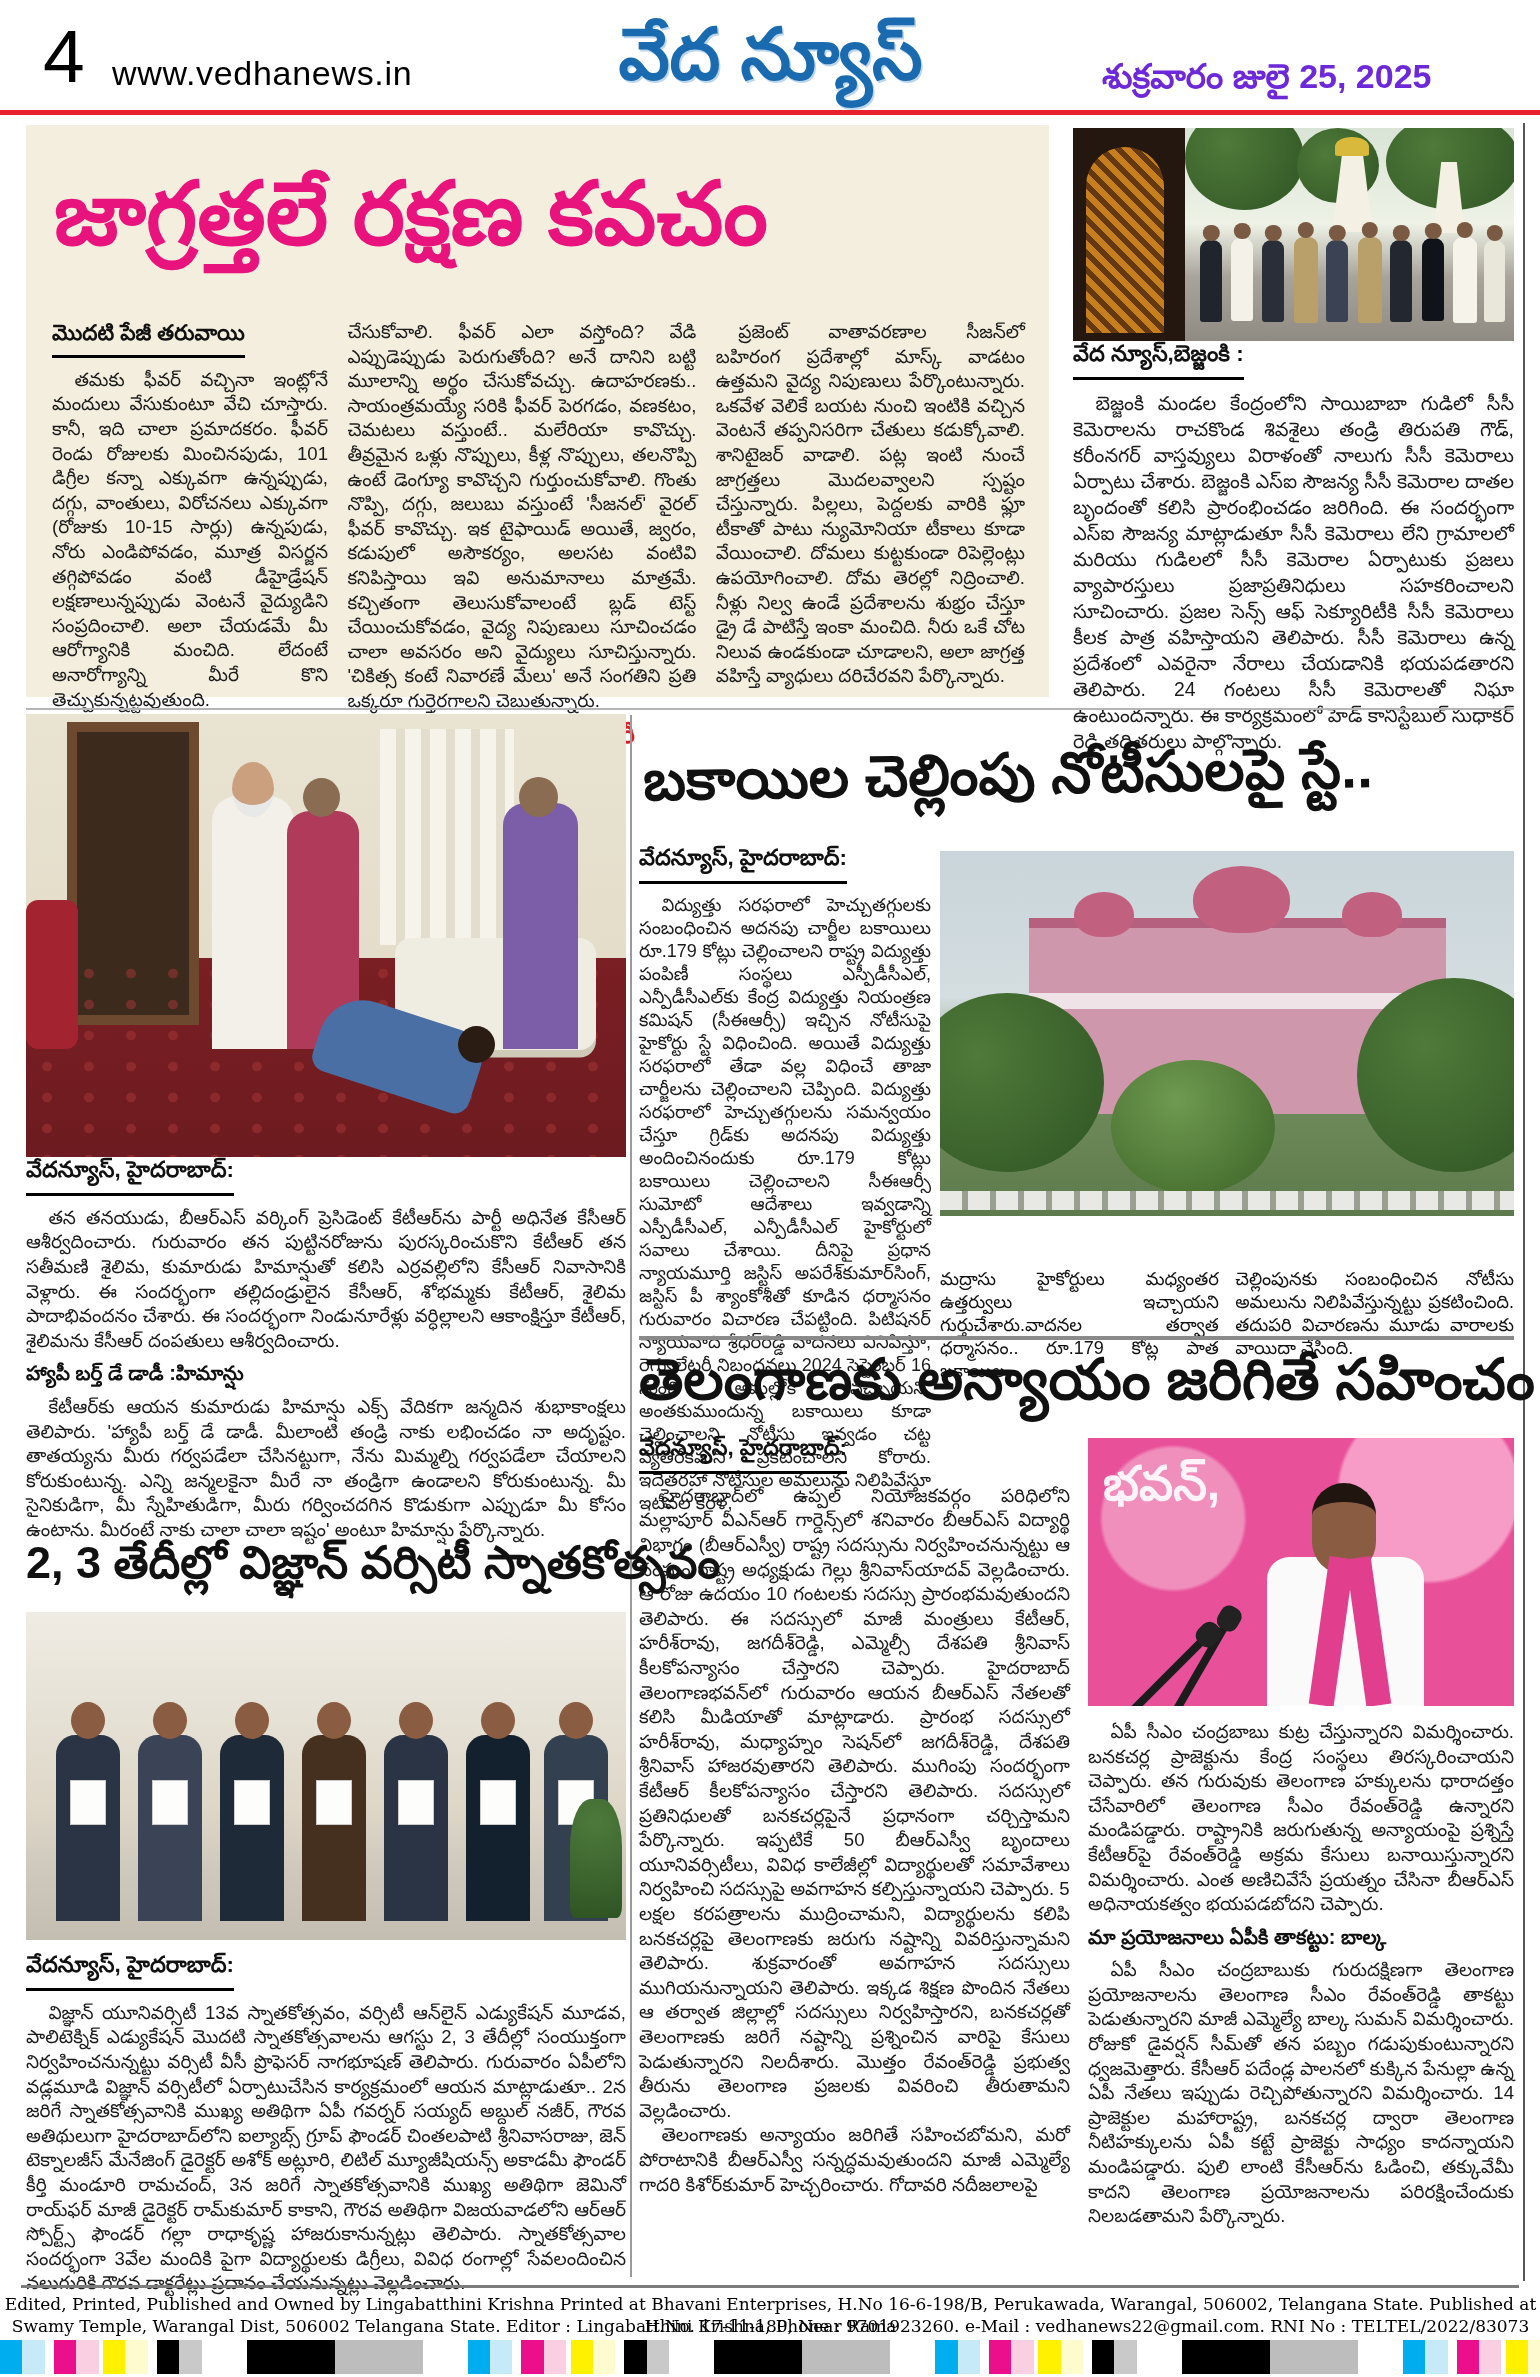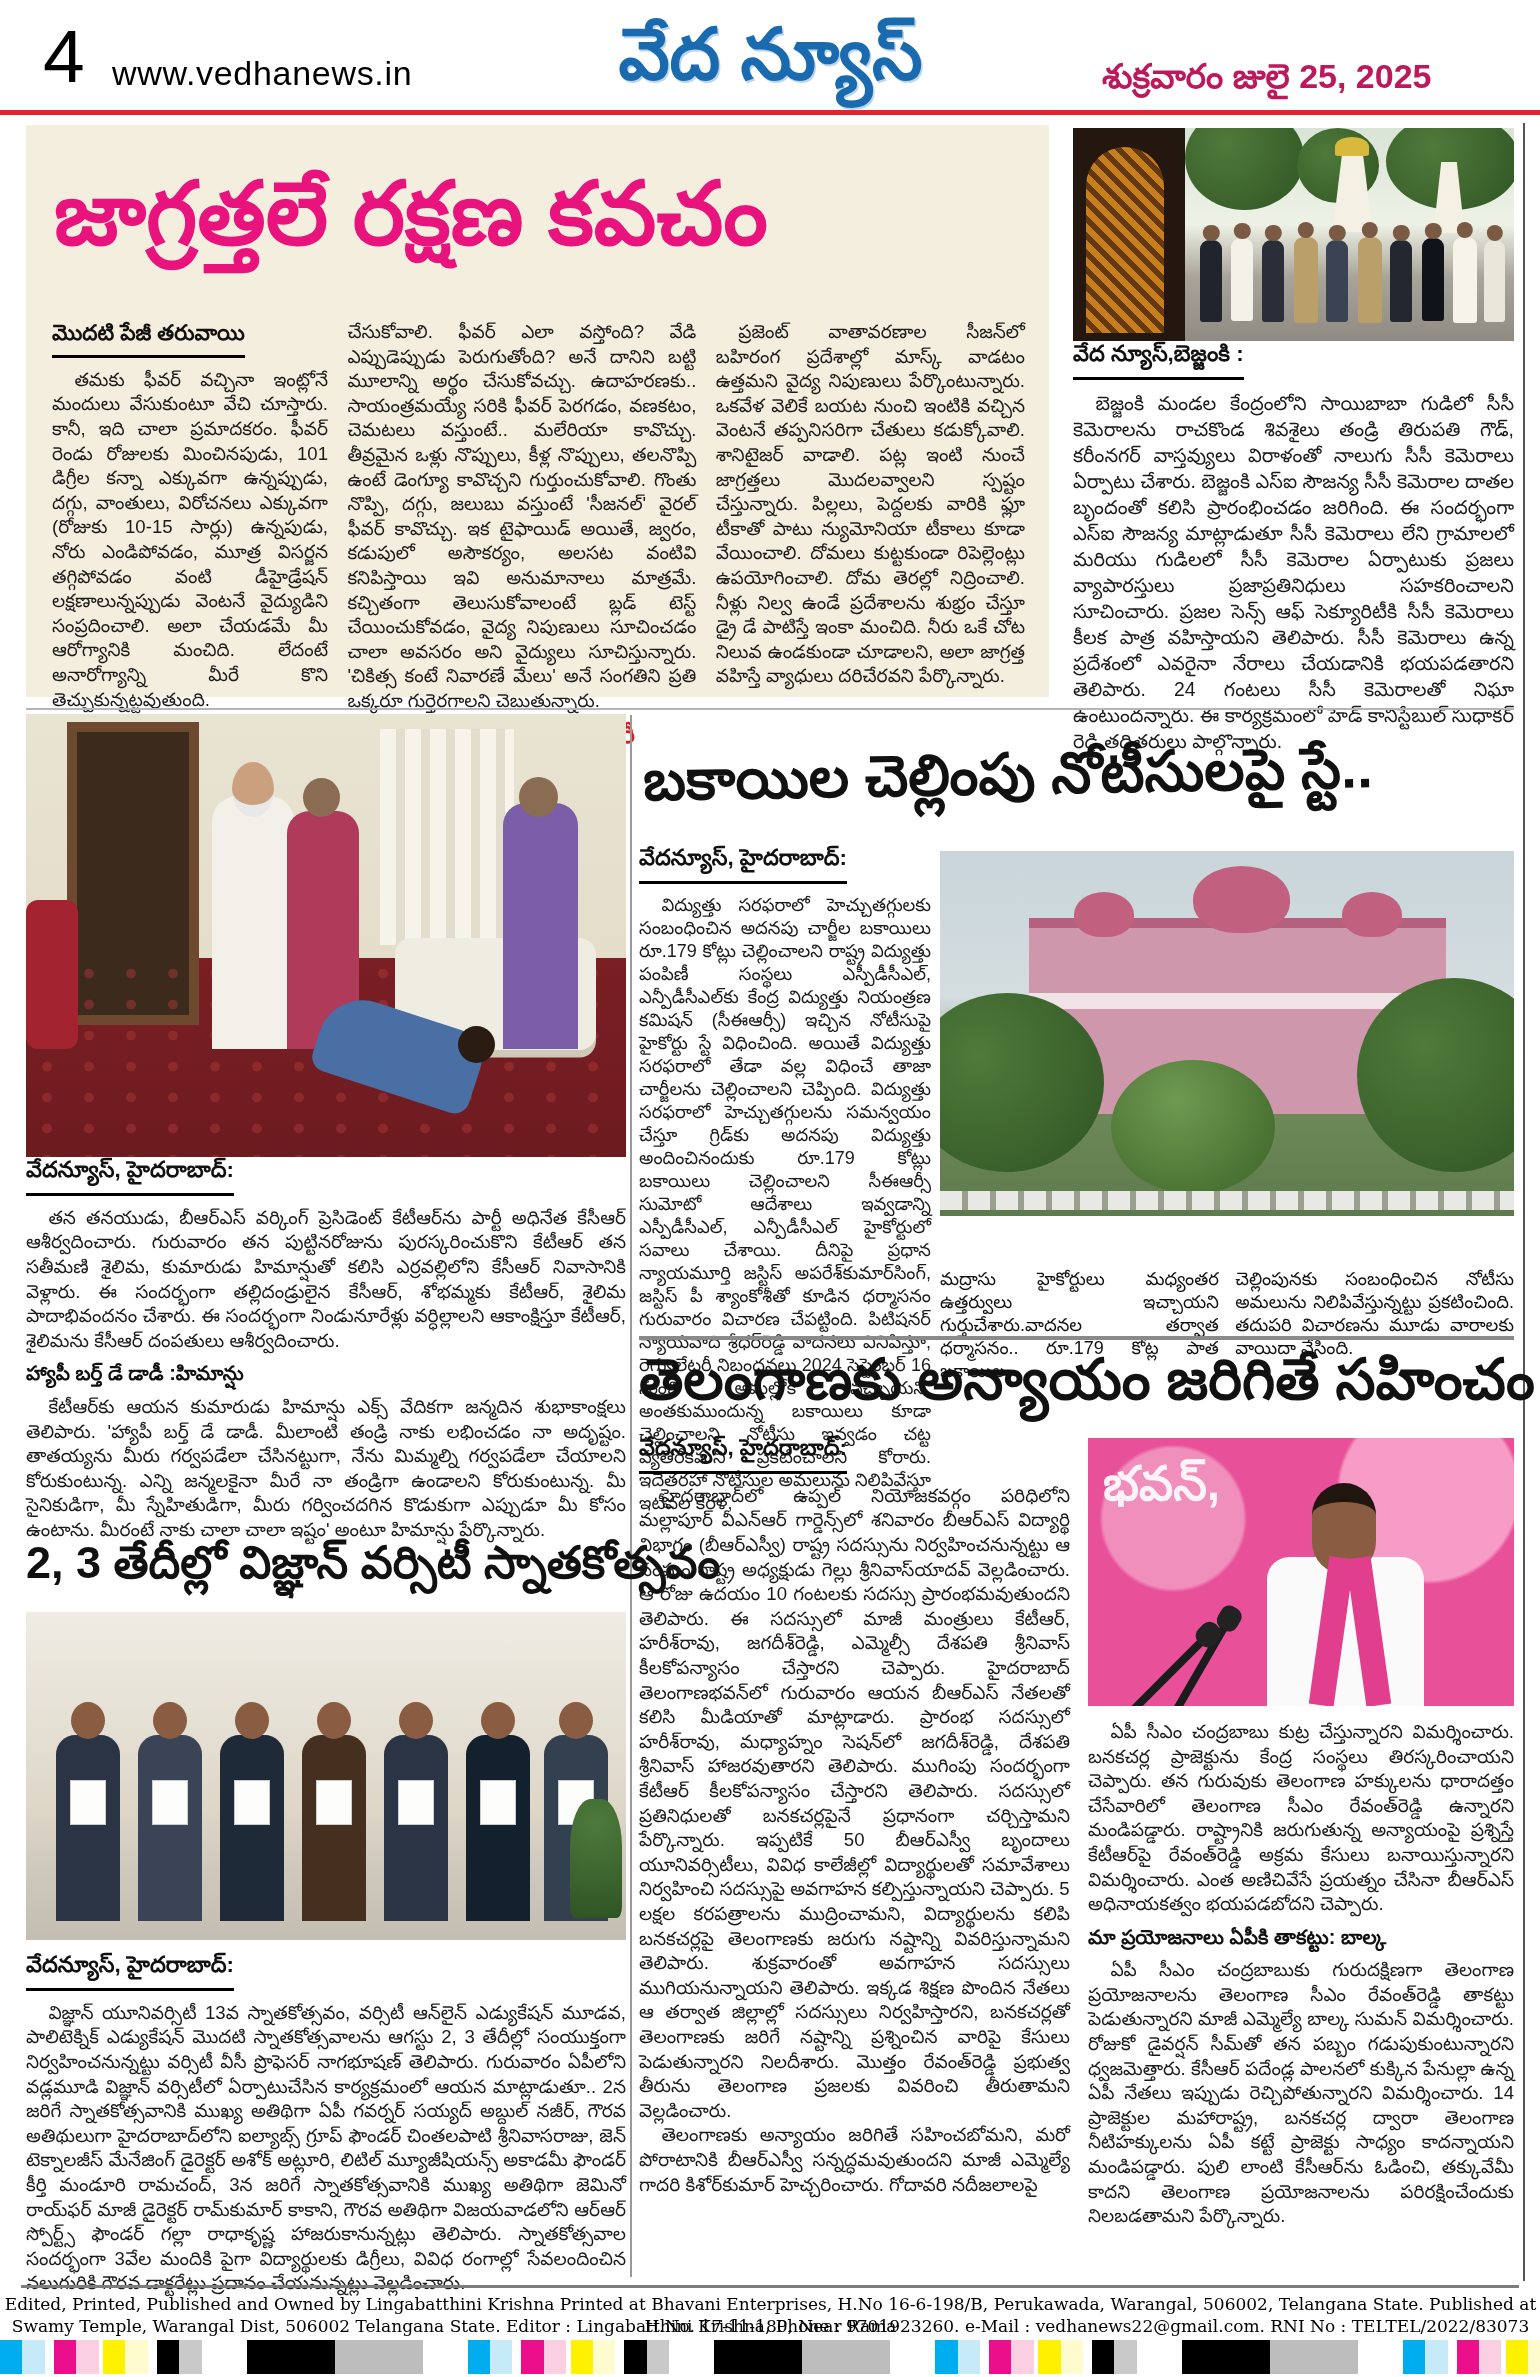--- a/index.html
+++ b/index.html
@@ -4,21 +4,21 @@
 <style>
   html,body{margin:0;padding:0;background:#ffffff;}
   .page{position:relative;width:1541px;height:2377px;background:#ffffff;overflow:hidden;
         font-family:"Liberation Sans",sans-serif;color:#111;}
   
   .hdr-num{position:absolute;left:43px;top:19.4px;font-size:75px;font-weight:400;line-height:1;color:#000;}
   .hdr-url{position:absolute;left:112px;top:54px;font-size:34px;color:#000;letter-spacing:0.7px;}
   .hdr-logo{position:absolute;left:50%;top:13.4px;transform:translateX(-50%);z-index:3;
             font-size:72px;font-weight:bold;color:#1a6ab0;background:#fff;padding:0 21px;
             text-shadow:1.5px 1.5px 0 #bcd6ec;line-height:1.15;white-space:nowrap;}
-  .hdr-date{position:absolute;left:1102px;top:57px;font-size:34px;font-weight:bold;color:#be185d;white-space:nowrap;}
+  .hdr-date{position:absolute;left:1102px;top:57px;font-size:34px;font-weight:bold;color:#6d28d9;white-space:nowrap;}
   .red-rule{position:absolute;left:0;top:110px;width:1541px;height:5.2px;background:#e8212e;}
   
   .bt{font-size:18.6px;line-height:24.6px;text-align:justify;color:#1a1a1a;}
   .ind{text-indent:22.4px;}
   .dl{display:inline-block;font-size:22.4px;font-weight:bold;border-bottom:3px solid #000;padding-bottom:4.5px;margin-bottom:10.4px;}
   .sub-red{font-size:22.4px;font-weight:bold;color:#e11b22;margin:7.5px 0 4.5px 0;}
   .sub-blk{font-size:20px;font-weight:bold;margin:9px 0 4.5px 0;}
   .vrule{position:absolute;width:1.5px;background:#9a9a9a;}
   .hrule{position:absolute;height:1.5px;background:#b5b5b5;}
   

